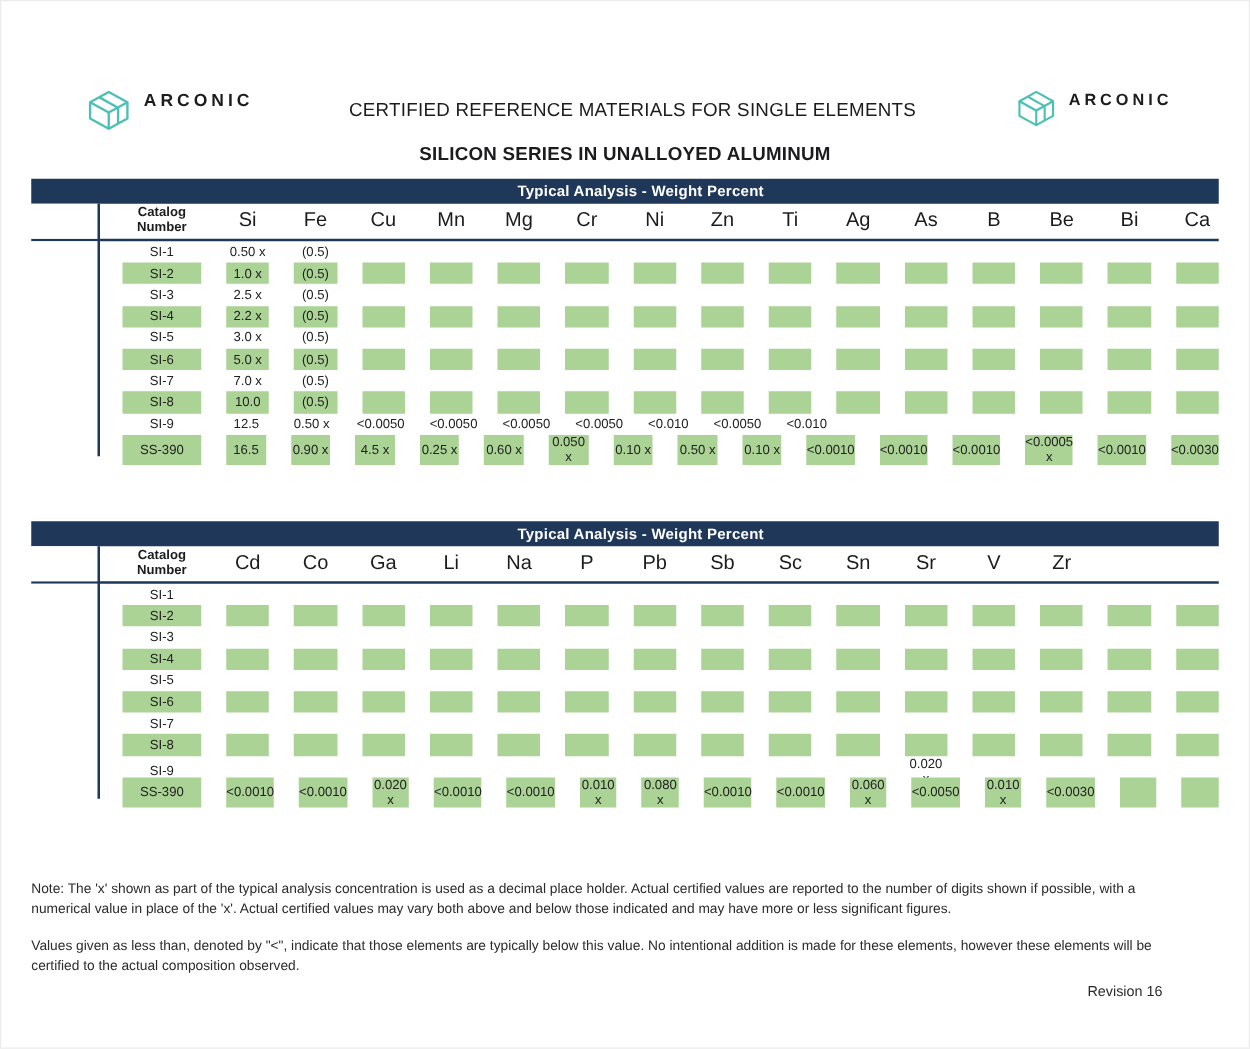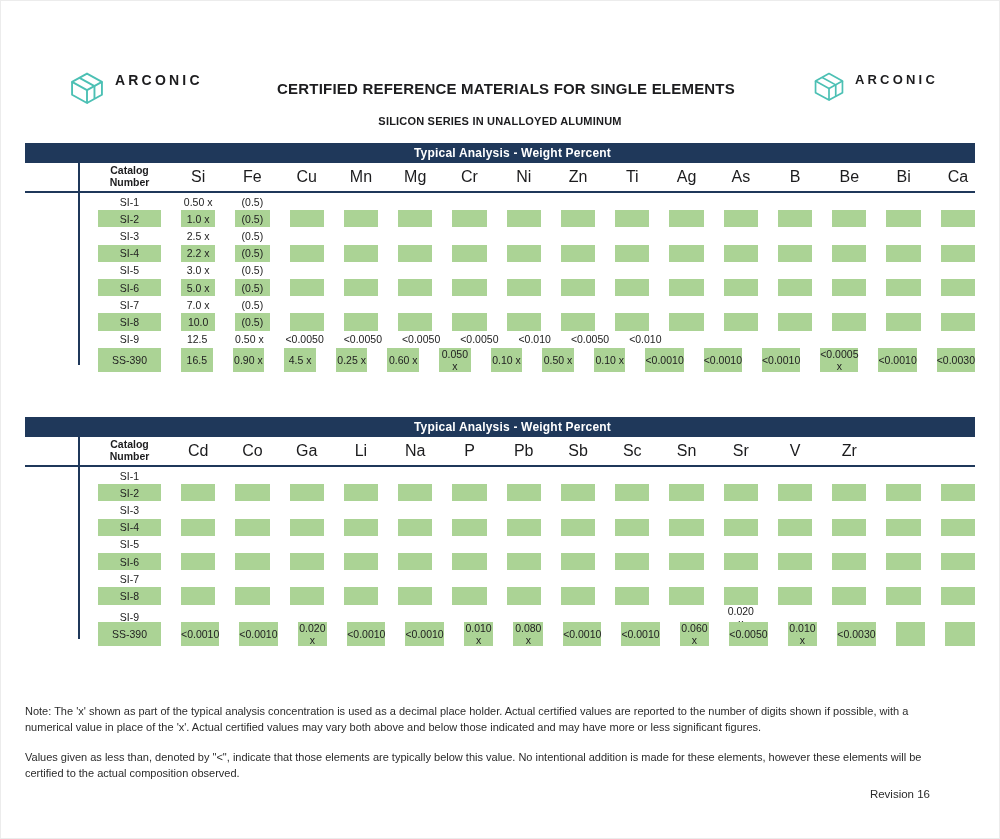--- a/index.html
+++ b/index.html
@@ -13,22 +13,22 @@
   body{
     width:1000px;height:839px;position:relative;
     font-family:"Liberation Sans",sans-serif;color:var(--ink);
     box-shadow:inset 0 0 0 1px #ececec;
     overflow:hidden;
   }
   .logo-block{position:absolute;top:72px;display:flex;align-items:flex-start;gap:9px;}
   .logo-block.left{left:68px;}
   .logo-block.right{right:62px;}
   .brand-text{font-size:14px;font-weight:bold;letter-spacing:3.2px;color:var(--ink);}
-  .page-title{position:absolute;left:0;right:0;top:80px;text-align:center;font-size:15px;font-weight:bold;letter-spacing:.2px;padding-left:12px;}
-  .page-subtitle{position:absolute;left:0;right:0;top:115px;text-align:center;font-size:11px;font-weight:bold;letter-spacing:.2px;}
+  .page-title{position:absolute;left:0;right:0;top:80px;text-align:center;font-size:15px;font-weight:normal;letter-spacing:.2px;padding-left:12px;}
+  .page-subtitle{position:absolute;left:0;right:0;top:115px;text-align:center;font-size:15px;font-weight:bold;letter-spacing:.2px;}
 
   .analysis-table{position:absolute;left:25px;width:950px;height:222px;}
   .analysis-table.t1{top:143px;}
   .analysis-table.t2{top:417px;}
   .title-bar{height:20px;background:var(--navy);color:#fff;font-size:12px;font-weight:bold;text-align:center;line-height:20px;letter-spacing:.2px;padding-left:25px;}
   .vline{position:absolute;left:53px;top:20px;bottom:0;width:2px;background:var(--navy);}
   .trow{display:grid;grid-template-columns:53px 63px repeat(15,1fr);align-items:center;height:17.2px;gap:20px;}
   .trow.header-row{height:30px;border-bottom:2px solid var(--navy);}
   .trow > div{height:100%;display:flex;align-items:center;justify-content:center;text-align:center;}
   .trow .gutter{background:#fff;}

